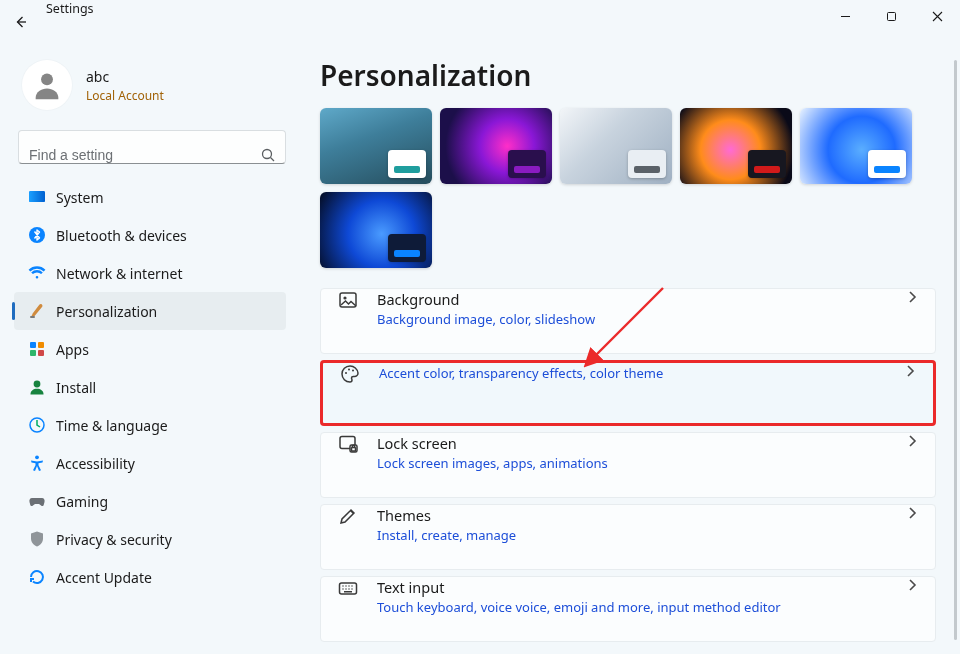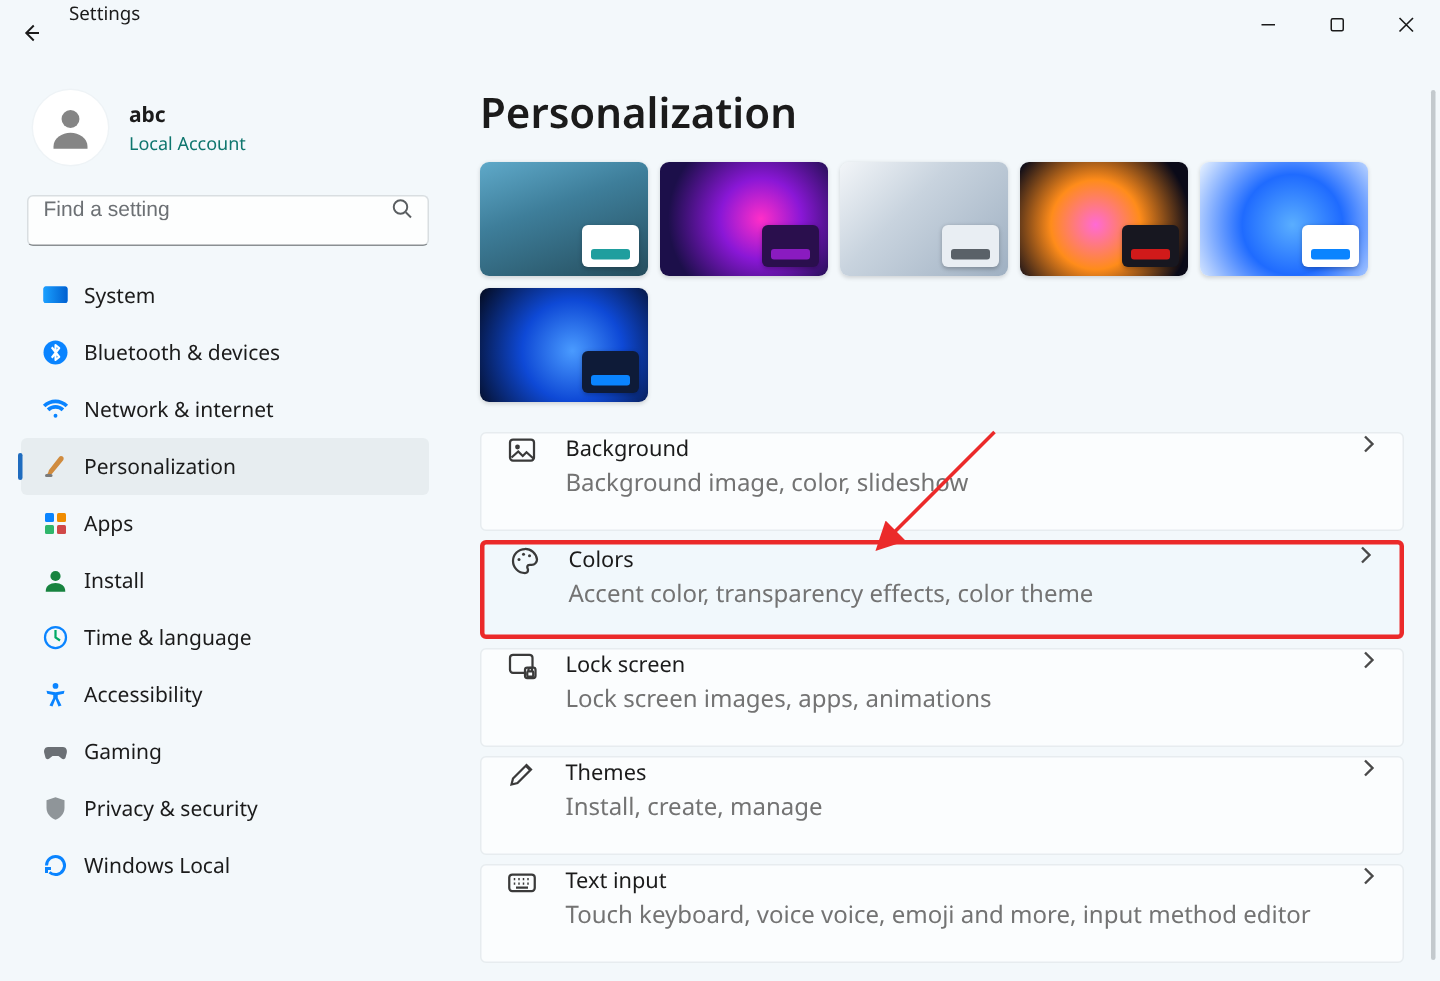--- a/index.html
+++ b/index.html
@@ -32,31 +32,31 @@
     padding:10px 8px 10px 8px;
   }
   .profile { display:flex; align-items:center; padding:6px 10px 14px 14px; }
   .avatar {
     width:50px; height:50px; border-radius:50%; background:#ffffff;
     display:flex; align-items:center; justify-content:center;
     margin-right:14px;
     box-shadow:0 0 0 1px rgba(0,0,0,.02);
   }
   .avatar svg { fill:#858585; }
-  .profile-name { font-weight:700; font-size:14px; }
-  .profile-sub { font-size:12px; color:#0f766e; margin-top:1px;}
+  .profile-name { font-weight:400; font-size:14px; }
+  .profile-sub { font-size:12px; color:#a16207; margin-top:1px;}
   .search {
     margin:6px 6px 14px 10px;
     position:relative;
     height:34px;
     background:#fdfefe;
     border:1px solid #d9dee1;
     border-bottom:1.5px solid #8a8f92;
     border-radius:4px;
-    display:flex; align-items:flex-start;
+    display:flex; align-items:flex-end;
   }
   .search input {
     flex:1; border:0; outline:0; background:transparent;
     padding:0 10px; font-size:14px; color:#333;
   }
   .search input::placeholder{ color:#6c7074; }
   .search .sicon { width:34px; display:flex; justify-content:center; }
   .navlist { margin:6px 0 0 0; }
   .navitem {
     height:38px; display:flex; align-items:center;
@@ -107,21 +107,21 @@
     height:66px;
     display:flex; align-items:flex-start;
     padding:0 16px;
     margin-bottom:6px;
     cursor:pointer;
   }
   .row .ricon { width:40px; display:flex; justify-content:flex-start;}
   .row .ricon svg { stroke:#3a3a3a; }
   .row .rtext { flex:1; }
   .row .rtitle { font-size:14.5px; }
-  .row .rdesc { font-size:16px; color:#737373; margin-top:1px;}
+  .row .rdesc { font-size:13px; color:#1d4ed8; margin-top:1px;}
   .row.highlight { border:3px solid #eb2a2a; background:#f1f8fc;}
   .chev svg { stroke:#4a4a4a; }
   .scrollbar {
     position:absolute; right:3px; top:60px; bottom:14px; width:3px;
     background:#9aa3a8; border-radius:2px; opacity:.55;
   }
   
   .arrow {
     position:absolute; left:575px; top:282px; pointer-events:none;
   }
@@ -276,21 +276,21 @@
       </span>
       <span class="navlabel">Privacy &amp; security</span>
     </div>
     <div class="navitem">
       <span class="nicon">
         <svg width="18" height="18" viewBox="0 0 18 18" fill="none" stroke="#0a84ff" stroke-width="2">
             <path d="M3 9a6 6 0 1 1 2 4.5"></path>
             <path d="M3 14v-3h3"></path>
           </svg>
       </span>
-      <span class="navlabel">Windows Local</span>
+      <span class="navlabel">Accent Update</span>
     </div>
   </div>
 </div>
 
 <div class="content">
   <h1>Personalization</h1>
 
   <div class="themes">
     <div class="theme" style="background:linear-gradient(160deg,#5fa9c9 0%,#3e7e9a 40%,#254d5d 100%);">
       <div class="chip" style="background: rgb(255, 255, 255);">
@@ -345,21 +345,20 @@
     <div class="row highlight">
       <span class="ricon">
         <svg width="22" height="22" viewBox="0 0 22 22" fill="none" stroke-width="1.5">
             <path d="M11 3a8 8 0 100 16c1.4 0 2-.9 2-2 0-.8-.5-1.2-.5-2 0-1 .8-1.5 1.8-1.5h1.2A3.5 3.5 0 0019 10 8 8 0 0011 3z"></path>
             <circle cx="7" cy="10" r="1" fill="#3a3a3a" stroke="none"></circle>
             <circle cx="10" cy="6.5" r="1" fill="#3a3a3a" stroke="none"></circle>
             <circle cx="14" cy="7.5" r="1" fill="#3a3a3a" stroke="none"></circle>
           </svg>
       </span>
       <div class="rtext">
-        <div class="rtitle">Colors</div>
         <div class="rdesc">Accent color, transparency effects, color theme</div>
       </div>
       <span class="chev"><svg width="14" height="14" viewBox="0 0 14 14" fill="none" stroke-width="1.6">
             <path d="M5 2l5 5-5 5"></path>
           </svg></span>
     </div>
 
     <div class="row">
       <span class="ricon">
         <svg width="22" height="22" viewBox="0 0 22 22" fill="none" stroke-width="1.5">

